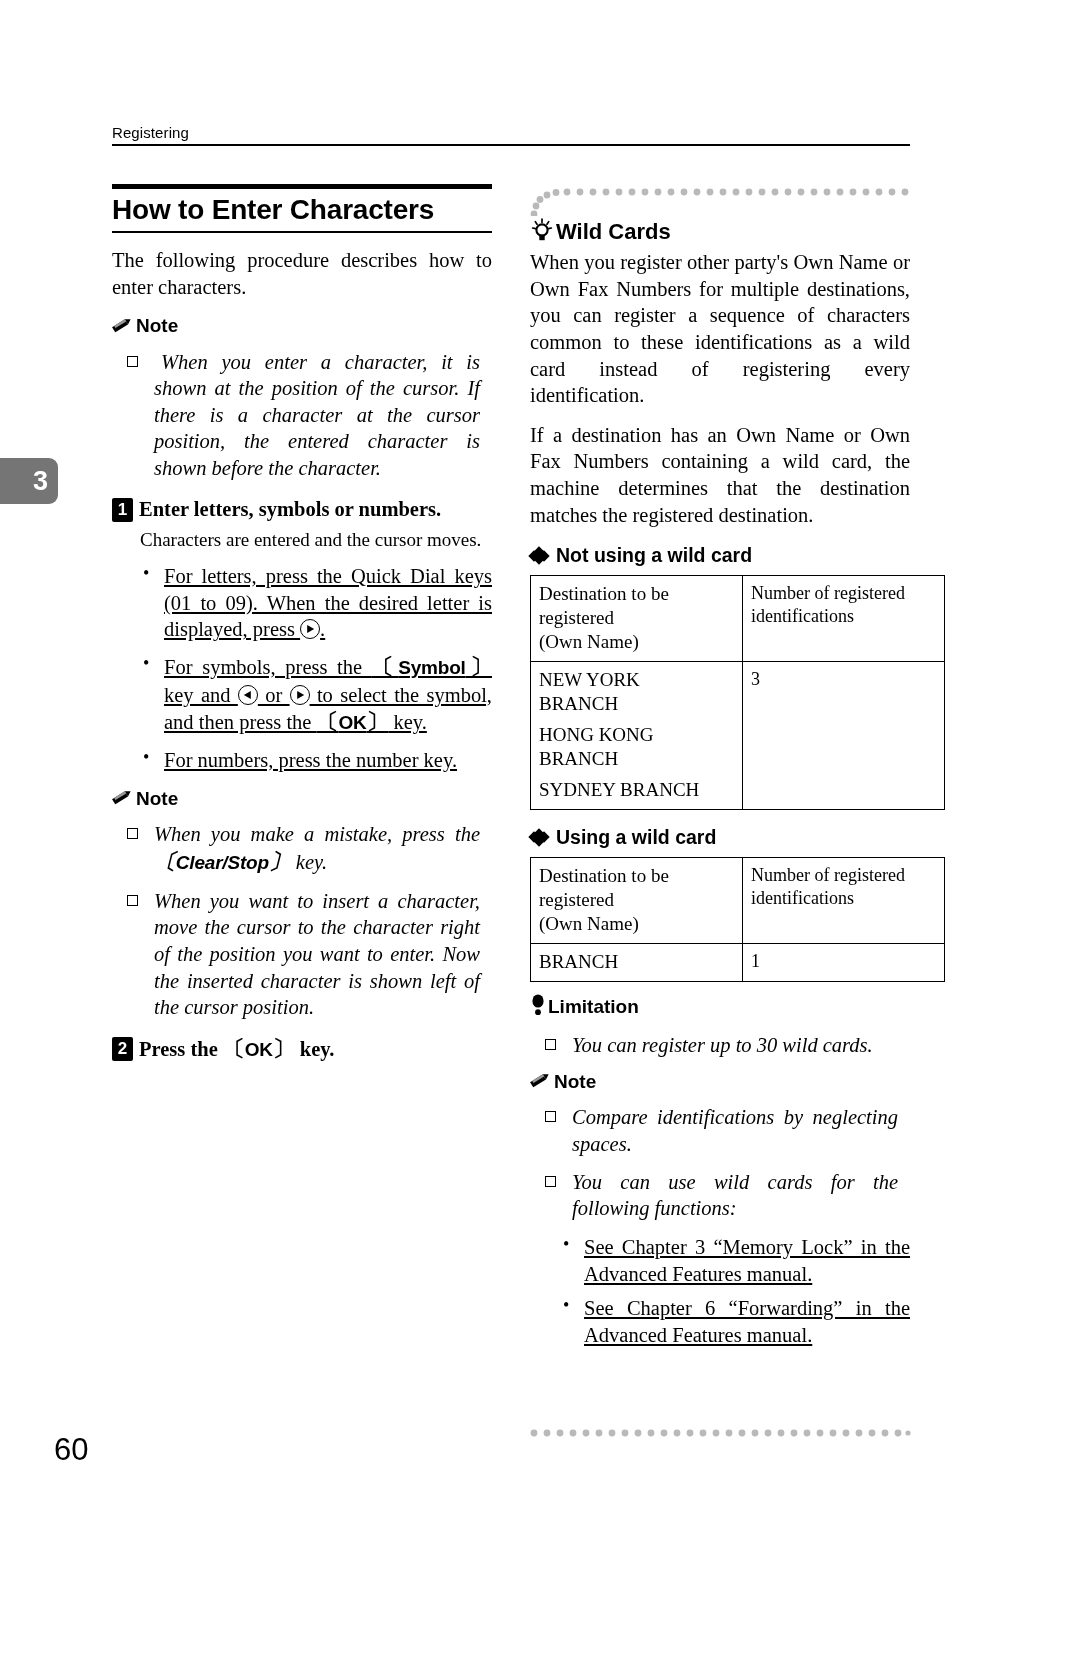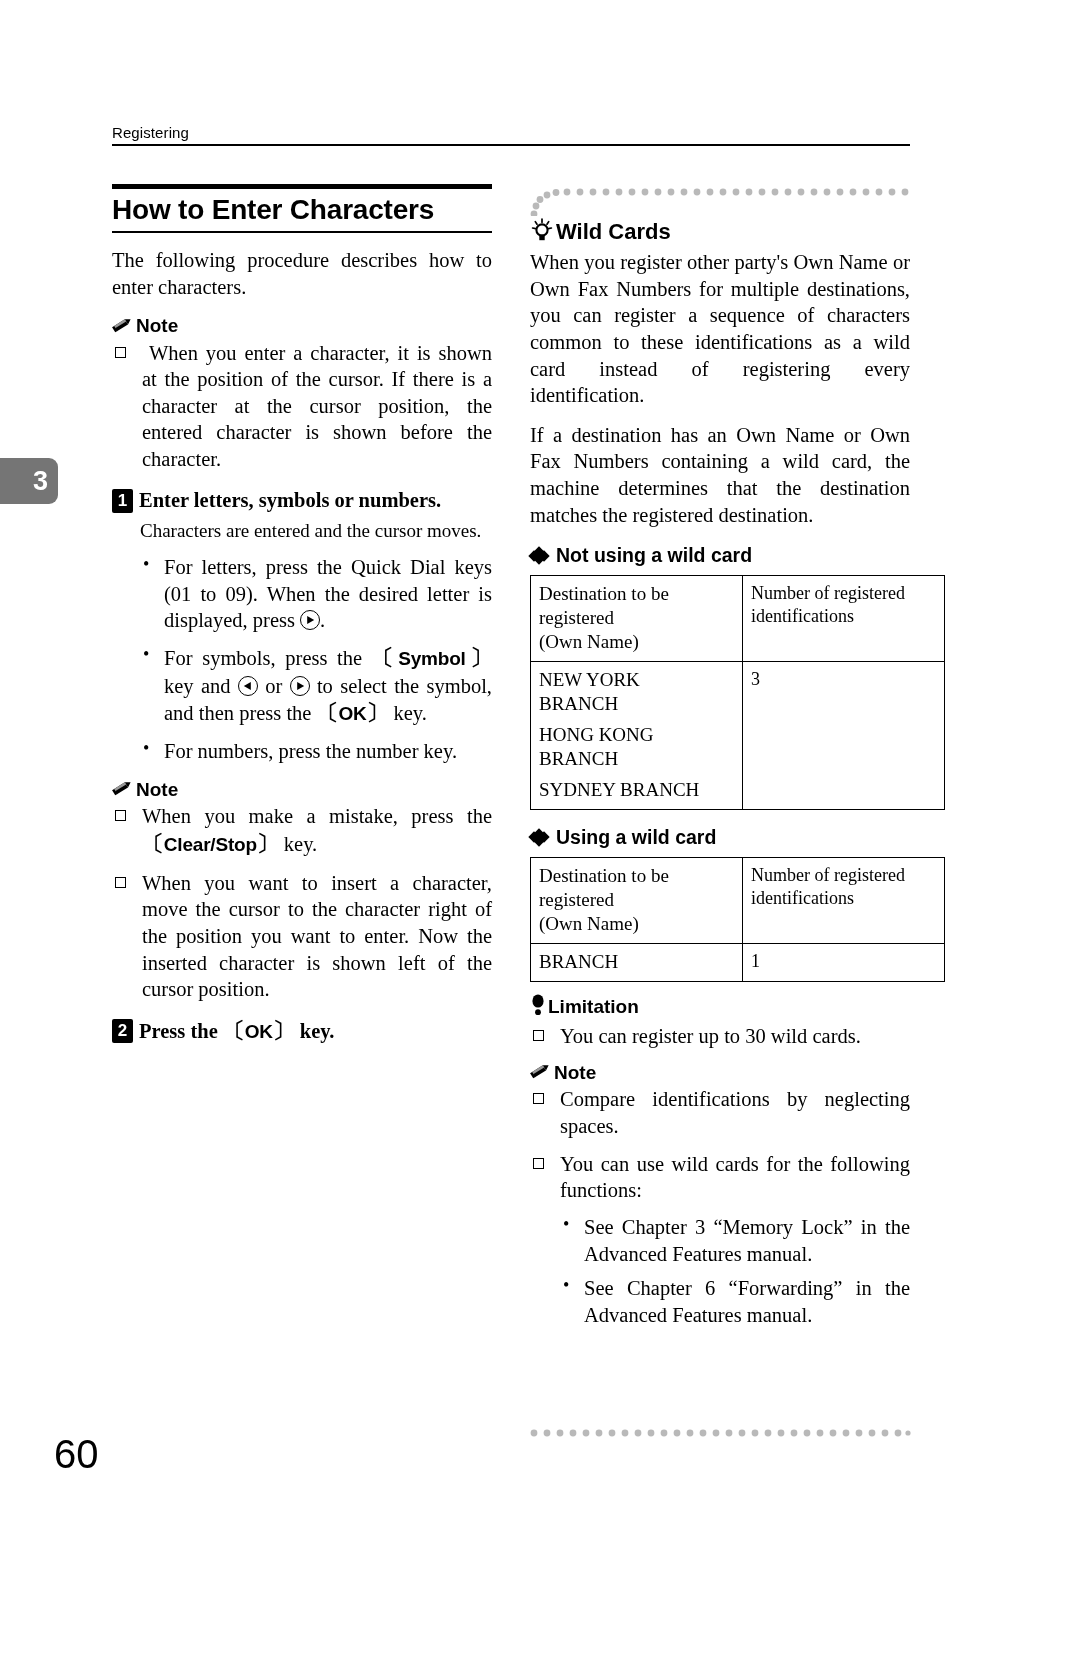--- a/index.html
+++ b/index.html
@@ -123,22 +123,23 @@
     line-height: 1;
   }
   .icon-pencil, .icon-bulb, .icon-excl {
     display: inline-block;
     flex: 0 0 auto;
   }
 
   
   ul.note-list {
     list-style: none;
-    margin: 0;
+    margin: 12px;
     padding: 0;
+    font-style: italic;
   }
   ul.note-list > li {
     position: relative;
     padding-left: 30px;
     font-family: "Liberation Serif", serif;
     font-size: 20.5px;
     line-height: 1.30;
     margin-bottom: 11px;
     text-align: justify;
   }
@@ -189,20 +190,21 @@
     line-height: 1.30;
     margin: 0 0 10px 28px;
     text-align: justify;
   }
 
   
   ul.dot-list {
     list-style: none;
     margin: 0 0 0 28px;
     padding: 0;
+    text-decoration: underline;
   }
   ul.dot-list > li {
     position: relative;
     padding-left: 24px;
     font-family: "Liberation Serif", serif;
     font-size: 20.5px;
     line-height: 1.30;
     margin-bottom: 10px;
     text-align: justify;
   }
@@ -318,21 +320,21 @@
   table.wc td.c1 { width: 195px; }
   table.wc td.c2 { width: 185px; font-size: 18px; }
   table.wc td .cellline { display: block; }
 
   
   .folio {
     position: absolute;
     left: 54px;
     top: 1432px;
     font-family: "Liberation Sans", sans-serif;
-    font-size: 40px;
+    font-size: 31px;
     color: #000;
   }
 
   .sp-before { display:inline-block; width:7px; }
 </style>
 </head>
 <body>
 
 <div class="page">
 

